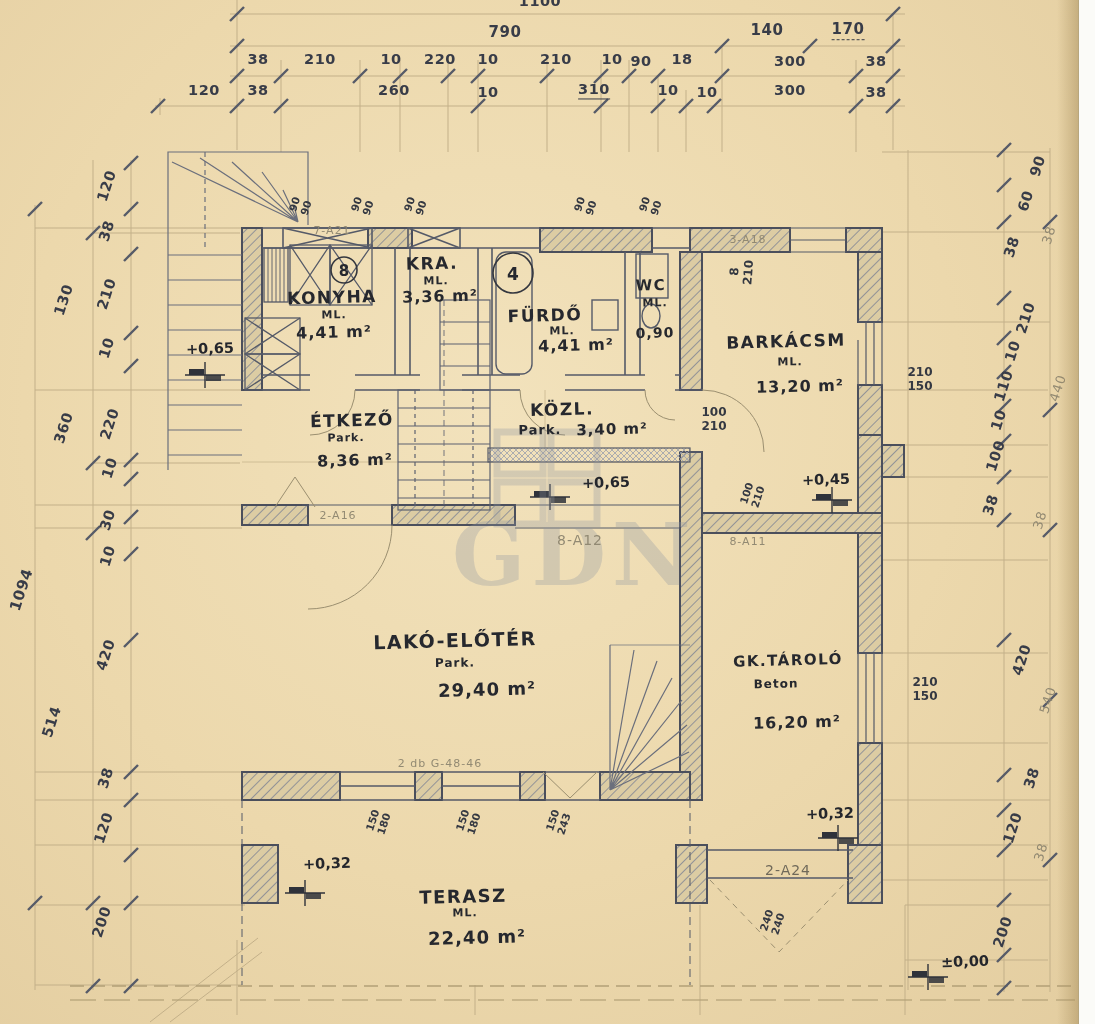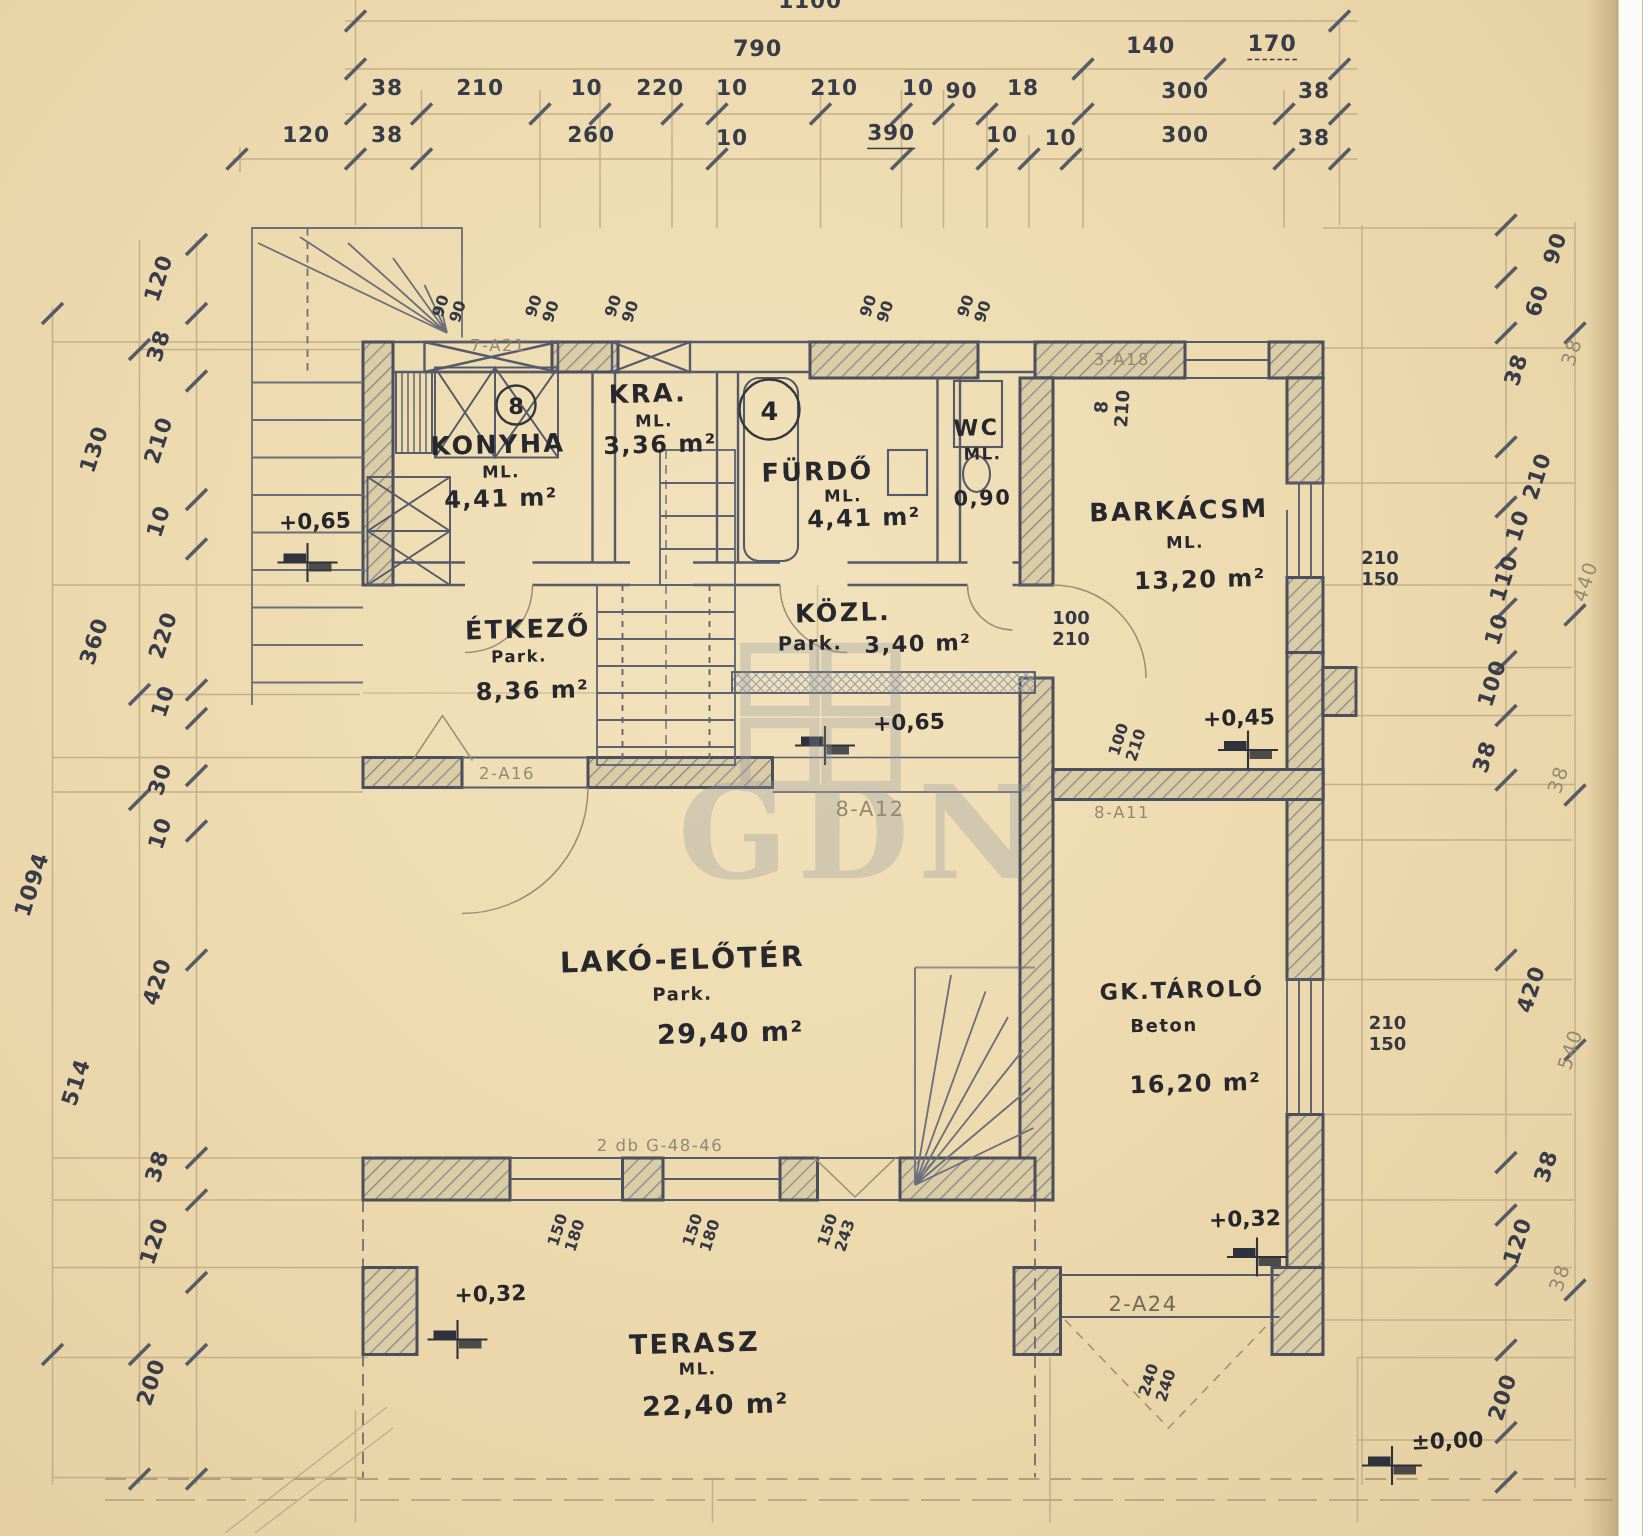--- a/index.html
+++ b/index.html
@@ -282,21 +282,21 @@
   <div class="lbl dim" style="left:612px;top:60px;">10</div>
   <div class="lbl dim" style="left:641px;top:62px;">90</div>
   <div class="lbl dim" style="left:682px;top:60px;">18</div>
   <div class="lbl dim" style="left:790px;top:62px;">300</div>
   <div class="lbl dim" style="left:876px;top:62px;">38</div>
 
   <div class="lbl dim" style="left:204px;top:91px;">120</div>
   <div class="lbl dim" style="left:258px;top:91px;">38</div>
   <div class="lbl dim" style="left:394px;top:91px;">260</div>
   <div class="lbl dim" style="left:488px;top:93px;">10</div>
-  <div class="lbl dim u" style="left:594px;top:91px;">390</div>
+  <div class="lbl dim u" style="left:594px;top:91px;">310</div>
   <div class="lbl dim" style="left:668px;top:91px;">10</div>
   <div class="lbl dim" style="left:707px;top:93px;">10</div>
   <div class="lbl dim" style="left:790px;top:91px;">300</div>
   <div class="lbl dim" style="left:876px;top:93px;">38</div>
 
   <div class="lbl dim dimv big" style="left:22px;top:590px;">1094</div>
   <div class="lbl dim dimv" style="left:64px;top:300px;">130</div>
   <div class="lbl dim dimv" style="left:64px;top:428px;">360</div>
   <div class="lbl dim dimv" style="left:52px;top:722px;">514</div>
   <div class="lbl dim dimv" style="left:107px;top:186px;">120</div>
@@ -405,18 +405,18 @@
   <div class="lbl op opv" style="left:772px;top:922px;">
     <span>240</span><br><span>240</span></div>
   <div class="lbl op opv" style="left:752px;top:495px;">
     <span>100</span><br><span>210</span></div>
 
   <div class="lbl pencil" style="left:332px;top:231px;">7-A21</div>
   <div class="lbl pencil" style="left:748px;top:240px;">3-A18</div>
   <div class="lbl pencil" style="left:580px;top:540px;font-size:14px;">8-A12</div>
   <div class="lbl pencil" style="left:748px;top:542px;">8-A11</div>
   <div class="lbl pencil" style="left:338px;top:516px;">2-A16</div>
-  <div class="lbl pencil" style="left:762px;top:870px;font-size:14px;color:#6a6456;">2-A24</div>
+  <div class="lbl pencil" style="left:788px;top:870px;font-size:14px;color:#6a6456;">2-A24</div>
   <div class="lbl pencil" style="left:440px;top:764px;">2 db  G-48-46</div>
 
   <div class="edge-shadow"></div>
   <div class="scan-strip"></div>
 </div>
 
 </body></html>

